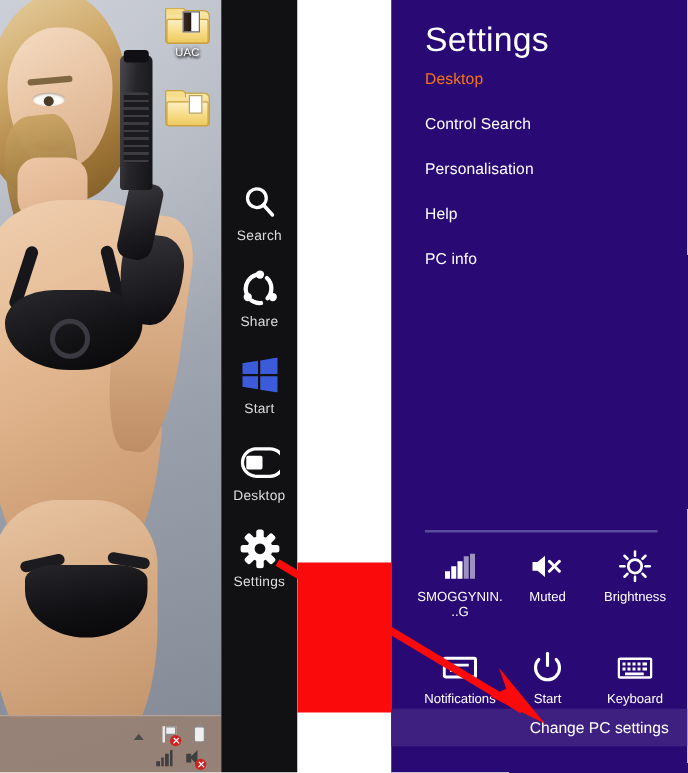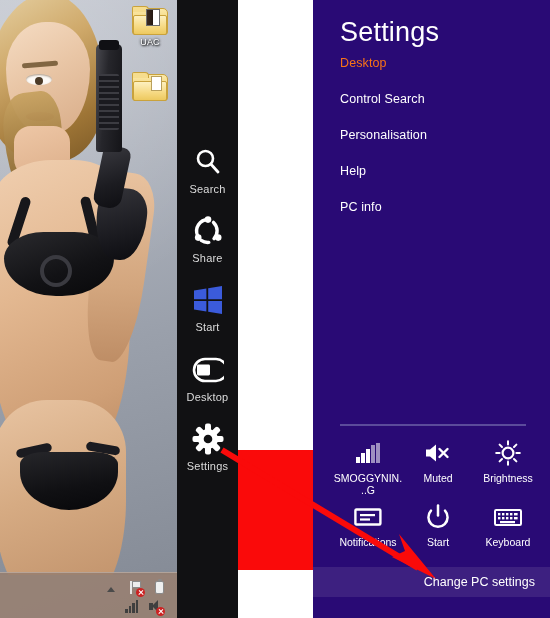--- a/index.html
+++ b/index.html
@@ -461,21 +461,21 @@
     width: 186px; height: 2px;
     background: #5b4b9b;
   }
 
   .quick-grid {
     position: absolute;
     left: 20px; top: 438px;
     width: 210px;
     display: grid;
     grid-template-columns: repeat(3, 1fr);
-    row-gap: 6px;
+    row-gap: 23px;
   }
   .quick-cell {
     text-align: center;
     color: #ffffff;
   }
   .quick-cell .qic {
     height: 30px;
     display: flex;
     align-items: center;
     justify-content: center;

